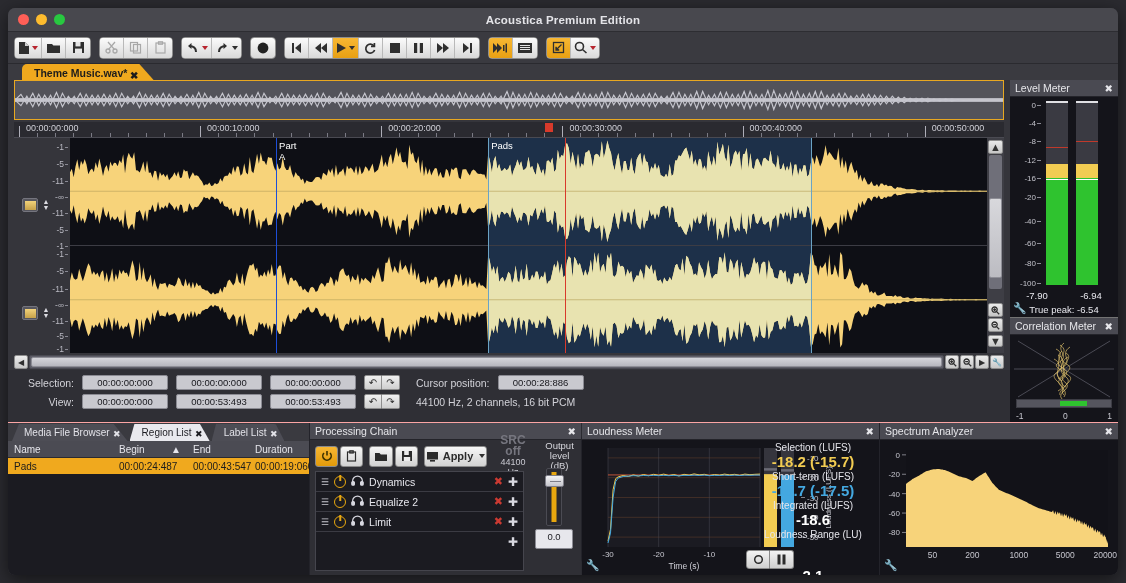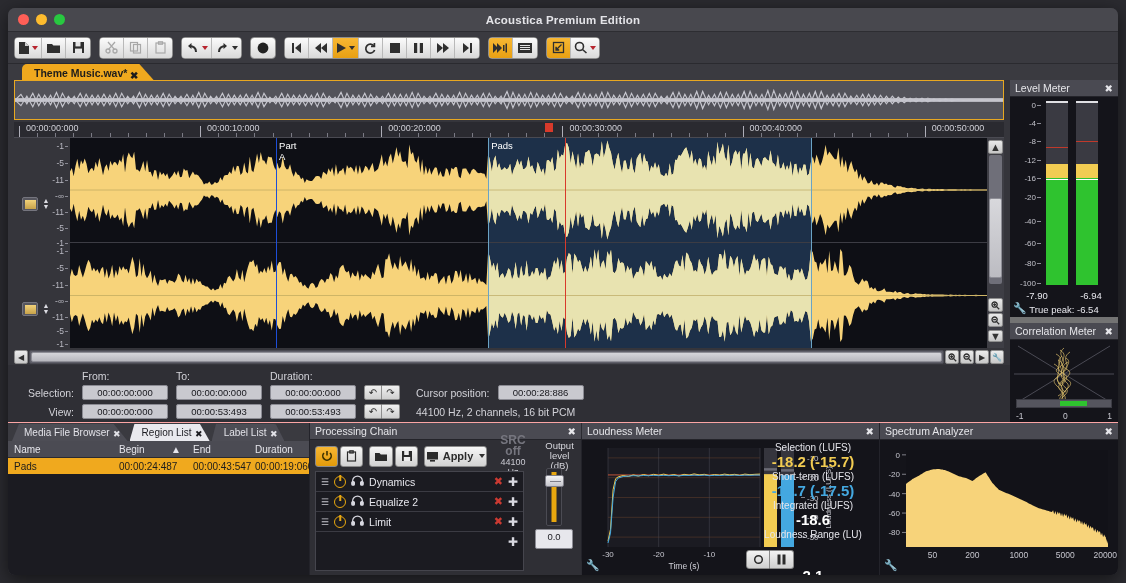--- a/index.html
+++ b/index.html
@@ -554,26 +554,20 @@
           <svg width="9" height="9" viewBox="0 0 9 9" fill="none" stroke="#2f2f2f" stroke-width="1.3">
               <circle cx="3.6" cy="3.6" r="2.6"></circle>
               <path d="M5.6 5.6 8.2 8.2M2.2 3.6h2.8"></path>
             </svg>
         </div>
         <div class="hs-btn">▶</div>
         <div class="hs-btn">🔧</div>
       </div>
 
       <div class="status">
-        <div class="row" style="height:13px;">
-          <div class="lbl"></div>
-          <div class="hd" style="width:94px">From:</div>
-          <div class="hd" style="width:94px">To:</div>
-          <div class="hd" style="width:94px">Duration:</div>
-        </div>
         <div class="row">
           <div class="lbl">Selection:</div>
           <div class="field">00:00:00:000</div>
           <div class="field">00:00:00:000</div>
           <div class="field">00:00:00:000</div>
           <div class="minibtn l">↶</div>
           <div class="minibtn r">↷</div>
           <div class="hd" style="margin:0 8px 0 16px;">Cursor position:</div>
           <div class="field">00:00:28:886</div>
         </div>
@@ -634,21 +628,21 @@
           </div>
           <div class="lm-vals">
             <span>-7.90</span>
             <span>-6.94</span>
           </div>
           <div class="lm-tp">True peak: -6.54</div>
           <div class="wrench">🔧</div>
         </div>
       </div>
 
-      <div class="panel" style="flex:0 0 105px;border-top:6px solid #737373;">
+      <div class="panel" style="flex:0 0 105px;border-top:1px solid #737373;">
         <div class="ptitle">
           <span>Correlation Meter</span>
           <span class="x">✖</span>
         </div>
         <div class="cmbody">
           <svg width="108" height="70" viewBox="0 0 108 70">
             <line x1="8" y1="6" x2="100" y2="62" stroke="#4a4a54" stroke-width="1"></line>
             <line x1="100" y1="6" x2="8" y2="62" stroke="#4a4a54" stroke-width="1"></line>
             <line x1="4" y1="34" x2="104" y2="34" stroke="#4a4a54" stroke-width="1"></line>
             <g stroke="#e8c870" stroke-width=".7" fill="none" opacity=".95">

